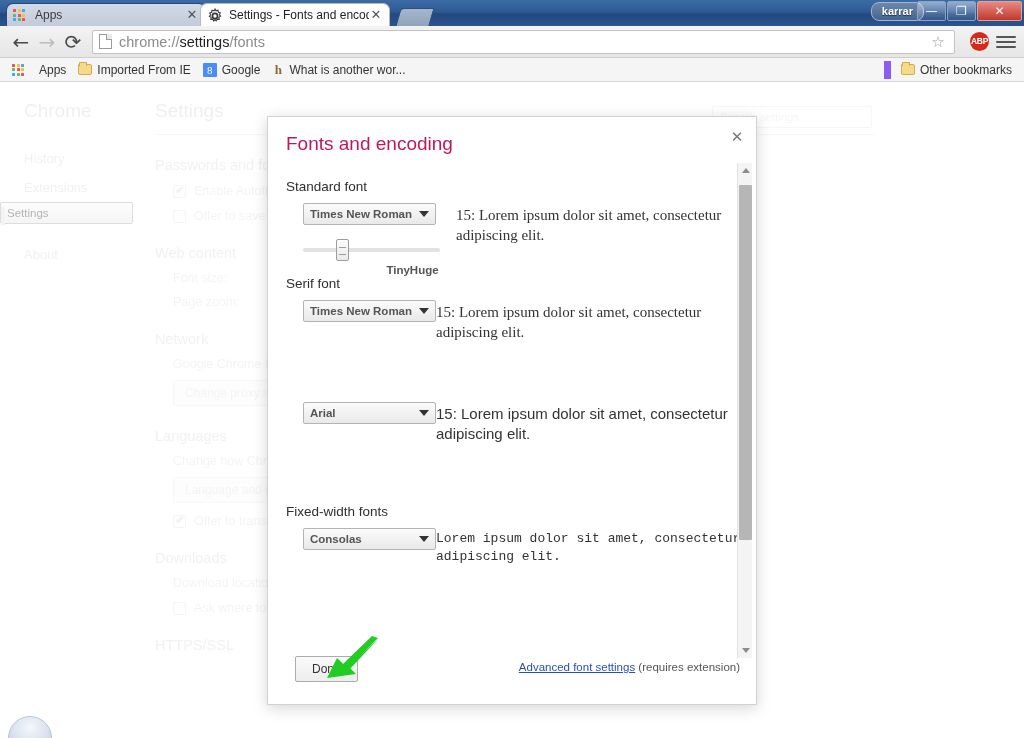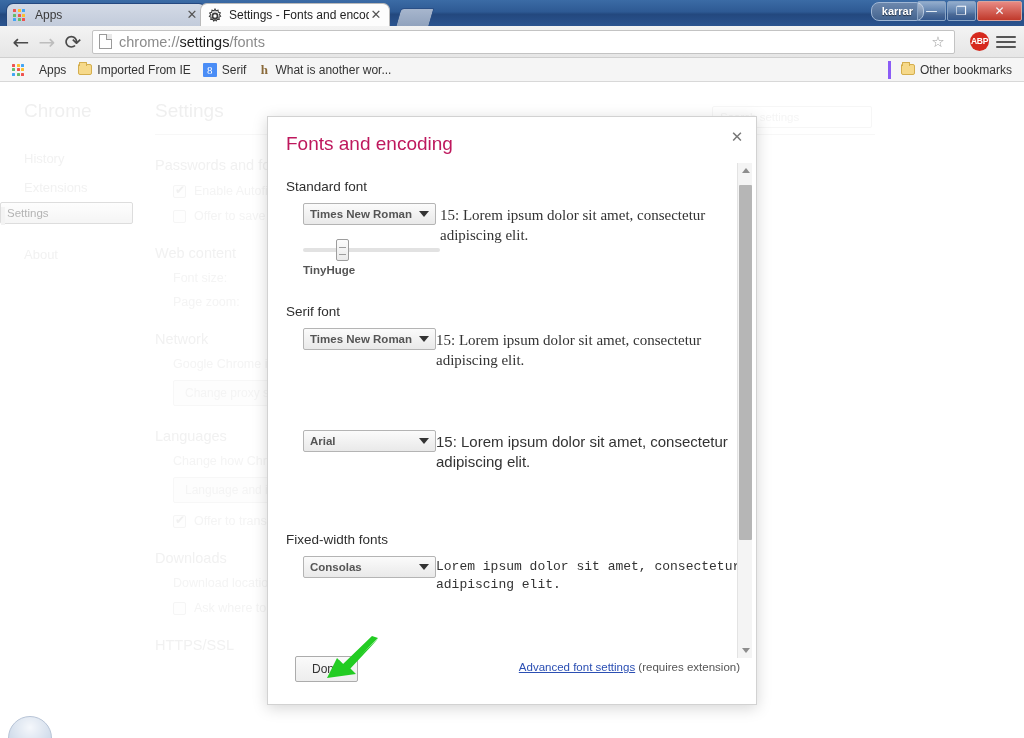--- a/index.html
+++ b/index.html
@@ -100,21 +100,21 @@
   .bmbar {
     position: absolute; left: 0; top: 58px; width: 1024px; height: 24px;
     background: #f5f5f5; border-bottom: 1px solid #d8d8d8;
     display: flex; align-items: center; padding: 0 6px; font-size: 12px; color: #333;
   }
   .bm { display: flex; align-items: center; gap: 5px; padding: 2px 6px; white-space: nowrap; }
   .folder { width: 14px; height: 11px; background: #f6d98a; border: 1px solid #d4ae4e; border-radius: 1px 2px 2px 2px; position: relative; }
   .folder::before { content: ""; position: absolute; left: 0; top: -3px; width: 6px; height: 3px; background: #f6d98a; border: 1px solid #d4ae4e; border-bottom: none; border-radius: 1px 1px 0 0; }
   .gico { width: 14px; height: 14px; background: #4a8df6; color: #fff; font-size: 11px; text-align: center; line-height: 14px; border-radius: 1px; font-family: "Liberation Serif", serif; }
   .hico { width: 12px; text-align: center; font-size: 13px; font-weight: bold; color: #8a6a3a; font-family: "Liberation Serif", serif; }
-  .bm-right { margin-left: auto; display: flex; align-items: center; gap: 5px; padding-left: 10px; border-left: 3px solid #8b5cf6; }
+  .bm-right { margin-left: auto; display: flex; align-items: center; gap: 5px; padding-left: 10px; border-left: 7px solid #8b5cf6; }
 
   
   .page { position: absolute; left: 0; top: 82px; width: 1024px; height: 656px; background: #fff; }
   .pg-side { position: absolute; left: 0; top: 0; width: 155px; padding-top: 18px; }
   .pg-brand { font-size: 19px; color: #dcdcdc; padding: 0 0 22px 24px; }
   .pg-nav-item { font-size: 13px; color: #e1e1e1; padding: 7px 0 7px 24px; position: relative; }
   .pg-nav-item.sel::before { content: ""; position: absolute; left: 0; top: 4px; width: 4px; height: 18px; background: #e4e4e4; }
   .pg-nav-gap { height: 16px; }
   .pg-main { position: absolute; left: 155px; top: 0; right: 0; }
   .pg-title { font-size: 19px; color: #dcdcdc; padding: 18px 0 4px 0; }
@@ -170,21 +170,21 @@
   }
   .sel-val { flex: 1 1 auto; white-space: nowrap; overflow: hidden; }
   .caret { width: 0; height: 0; border-left: 5px solid transparent; border-right: 5px solid transparent; border-top: 6px solid #333; }
   .slider-wrap { position: relative; width: 137px; height: 26px; margin-top: 12px; }
   .slider-track { position: absolute; left: 0; top: 11px; width: 137px; height: 4px; background: #e2e2e2; border-radius: 2px; }
   .slider-thumb {
     position: absolute; left: 33px; top: 2px; width: 13px; height: 22px;
     background: linear-gradient(to bottom, #fcfcfc, #eaeaea); border: 1px solid #9d9d9d; border-radius: 2px;
   }
   .slider-thumb::after { content: ""; position: absolute; left: 2px; top: 7px; width: 7px; height: 6px; border-top: 1px solid #9d9d9d; border-bottom: 1px solid #9d9d9d; }
-  .slider-labels { display: flex; justify-content: flex-start; width: 137px; font-size: 11.5px; color: #555; margin-top: 1px; }
+  .slider-labels { display: flex; justify-content: center; width: 137px; font-size: 11.5px; color: #555; margin-top: 1px; margin-left: 41px; }
   .sample { font-size: 15px; line-height: 20px; color: #333; padding-top: 2px; }
   .sample.serif { font-family: "Liberation Serif", serif; }
   .sample.sans { font-family: "Liberation Sans", sans-serif; }
   .sample.mono { font-family: "Liberation Mono", monospace; font-size: 13px; line-height: 18px; }
 
   .dlg-scrollbar {
     position: absolute; right: 4px; top: 46px; width: 15px; height: 495px;
     background: #f4f4f4; border-left: 1px solid #e3e3e3;
   }
   .sb-arrow { width: 15px; height: 15px; position: absolute; left: 0; display: flex; align-items: center; justify-content: center; }
@@ -293,21 +293,21 @@
       <span>Apps</span>
     </div>
 
     <div class="bm">
       <span class="folder"></span>
       <span>Imported From IE</span>
     </div>
 
     <div class="bm">
       <span class="gico">8</span>
-      <span>Serif</span>
+      <span>Google</span>
     </div>
 
     <div class="bm">
       <span class="hico">h</span>
       <span>What is another wor...</span>
     </div>
 
     <div class="bm bm-right">
       <span class="folder"></span>
       <span>Other bookmarks</span>
@@ -394,21 +394,21 @@
                 <span>Tiny</span>
                 <span>Huge</span>
               </div>
             </div>
             <div class="fgroup-right">
               <div class="sample serif">15: Lorem ipsum dolor sit amet, consectetur adipiscing elit.</div>
             </div>
           </div>
         </div>
 
-        <div class="fgroup" style="margin-top:28px">
+        <div class="fgroup" style="">
           <div class="fgroup-label">Serif font</div>
           <div class="fgroup-row">
             <div class="fgroup-left">
               <div class="sel">
                 <span class="sel-val">Times New Roman</span>
                 <span class="caret"></span>
               </div>
             </div>
             <div class="fgroup-right">
               <div class="sample serif">15: Lorem ipsum dolor sit amet, consectetur adipiscing elit.</div>

